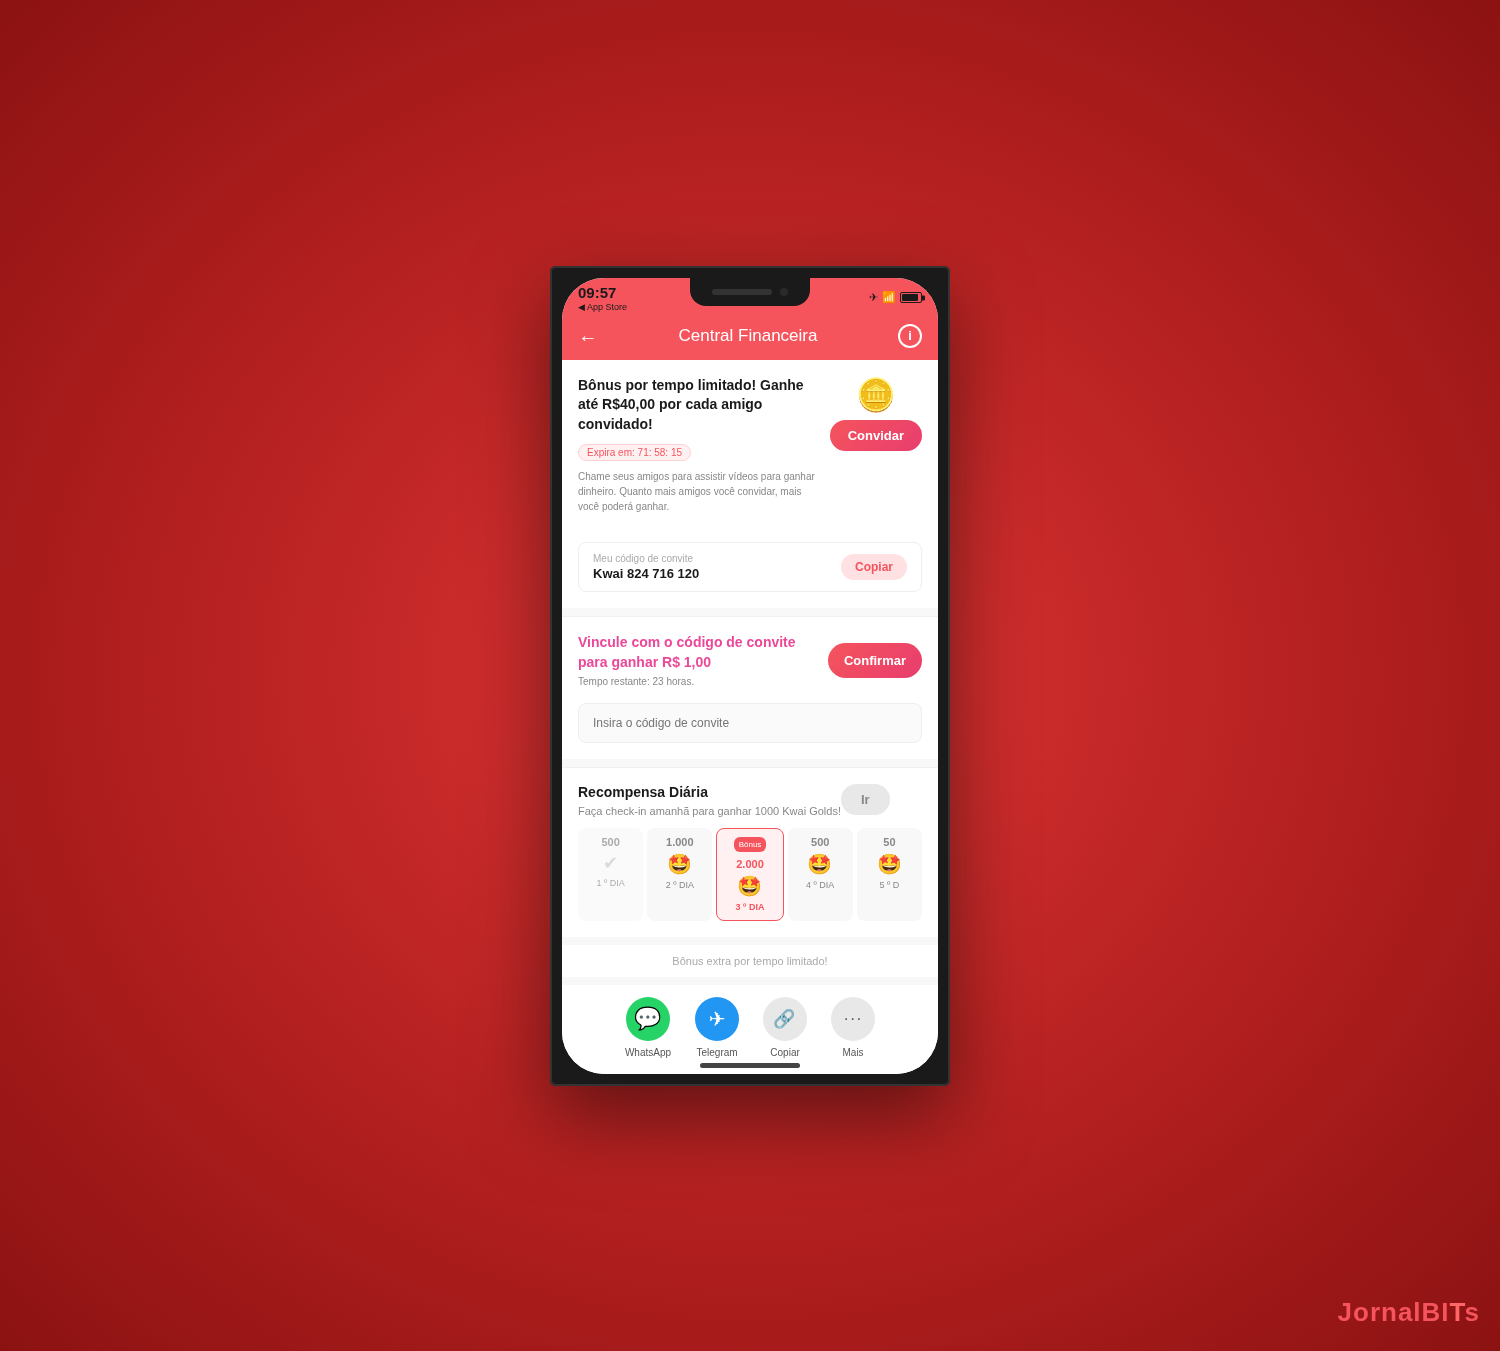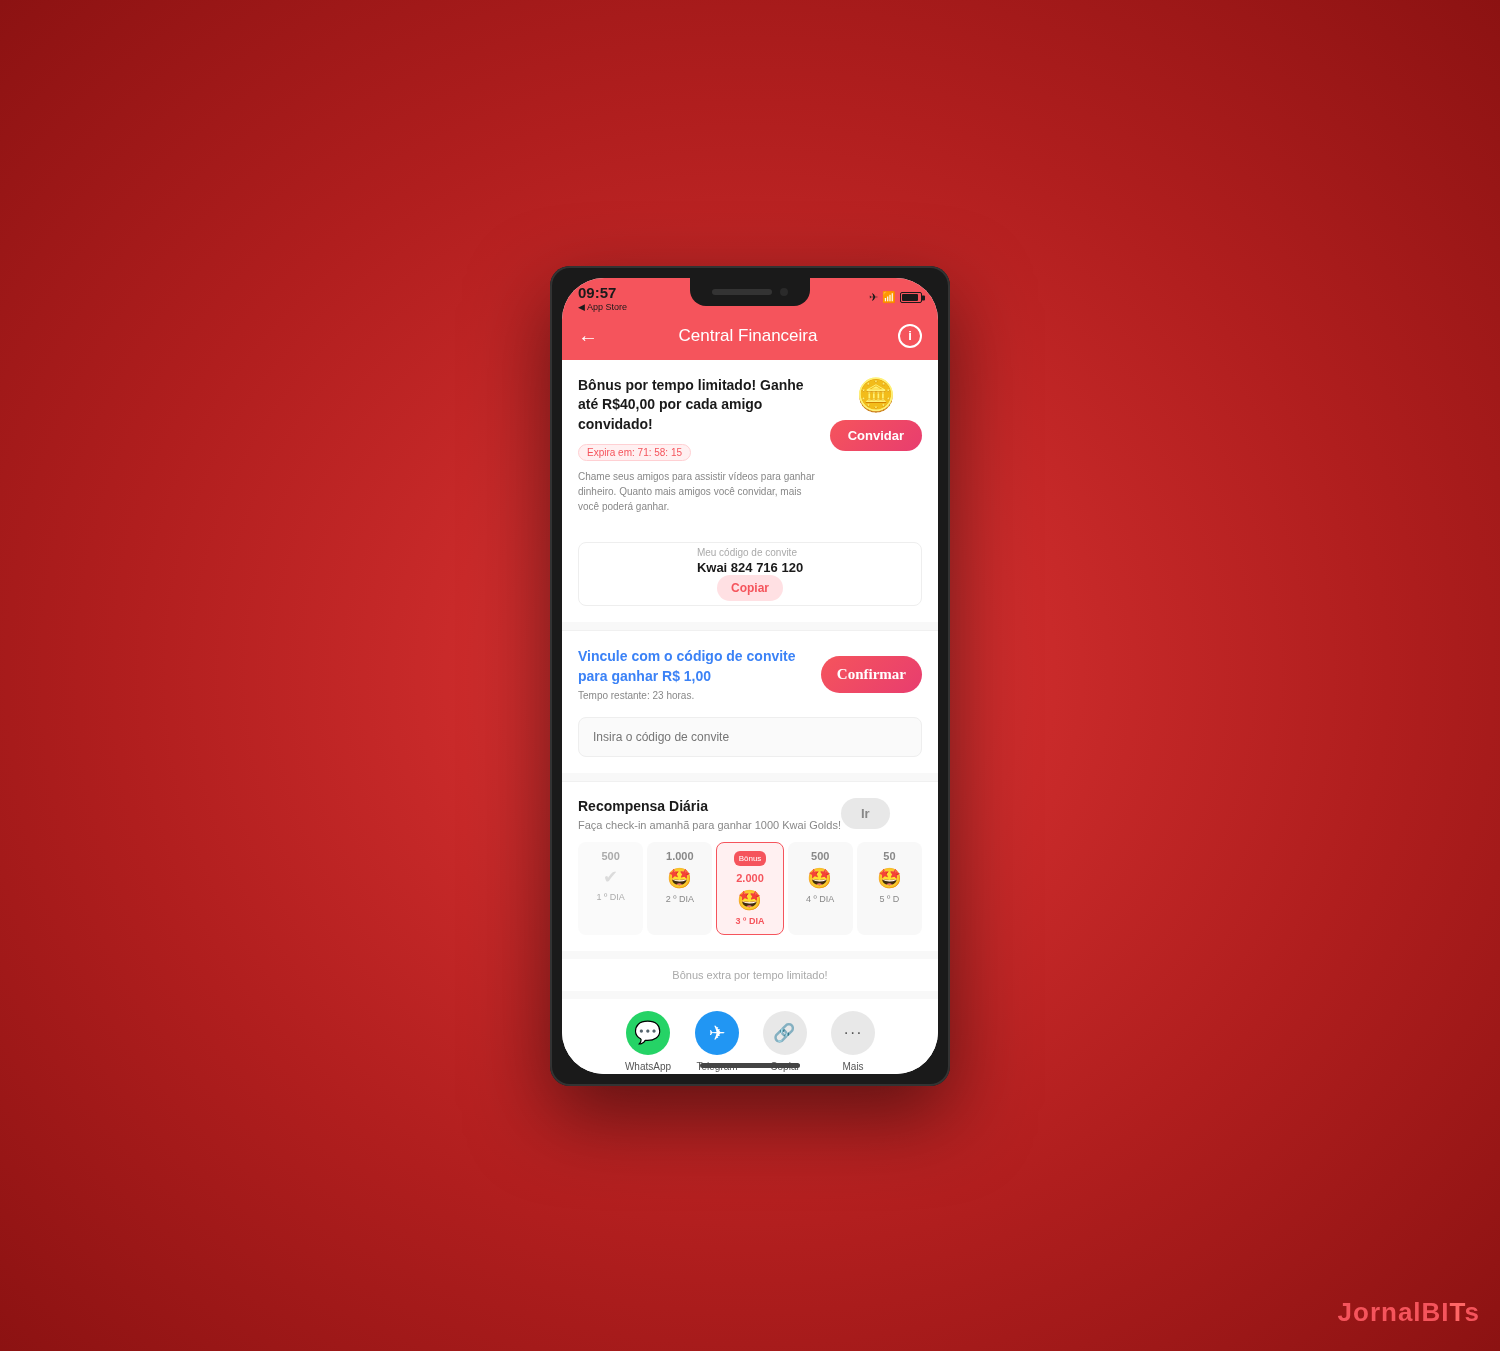--- a/index.html
+++ b/index.html
@@ -25,21 +25,21 @@
 
     .phone-wrapper {
       position: relative;
       z-index: 1;
     }
 
     .phone-frame {
       width: 400px;
       height: 820px;
       background: #1a1a1a;
-      border-radius: 20px;
+      border-radius: 6px;
       padding: 12px;
       box-shadow: 0 30px 80px rgba(0,0,0,0.5), inset 0 0 0 2px #333;
       position: relative;
     }
 
     .phone-notch-top {
       position: absolute;
       top: 12px;
       left: 50%;
       transform: translateX(-50%);
@@ -268,26 +268,25 @@
       border-radius: 20px;
       font-size: 13px;
       font-weight: 600;
       cursor: pointer;
     }
 
     
     .invite-code-box {
       border: 1px solid #eee;
       border-radius: 8px;
-      padding: 4px 14px;
+      padding: 10px 14px;
       display: flex;
       align-items: center;
       justify-content: space-between;
       margin-top: 4px;
-      flex-direction: column;
     }
 
     .invite-code-left {
       display: flex;
       flex-direction: column;
       gap: 2px;
     }
 
     .invite-code-label {
       font-size: 10px;
@@ -326,41 +325,40 @@
       margin-bottom: 8px;
     }
 
     .vincule-left {
       flex: 1;
     }
 
     .vincule-title {
       font-size: 14px;
       font-weight: 700;
-      color: #3b82f6;
+      color: #ec4899;
       line-height: 1.4;
       margin-bottom: 4px;
     }
 
     .vincule-time {
       font-size: 10px;
       color: #888;
     }
 
     .confirm-btn {
       background: linear-gradient(135deg, #f5545c, #e83d6f);
       color: white;
       border: none;
       padding: 10px 16px;
       border-radius: 20px;
-      font-size: 15px;
+      font-size: 13px;
       font-weight: 600;
       cursor: pointer;
       flex-shrink: 0;
-      font-family: Liberation Serif, serif;
     }
 
     .code-input {
       width: 100%;
       padding: 12px 14px;
       border: 1px solid #eee;
       border-radius: 8px;
       font-size: 12px;
       color: #aaa;
       outline: none;

